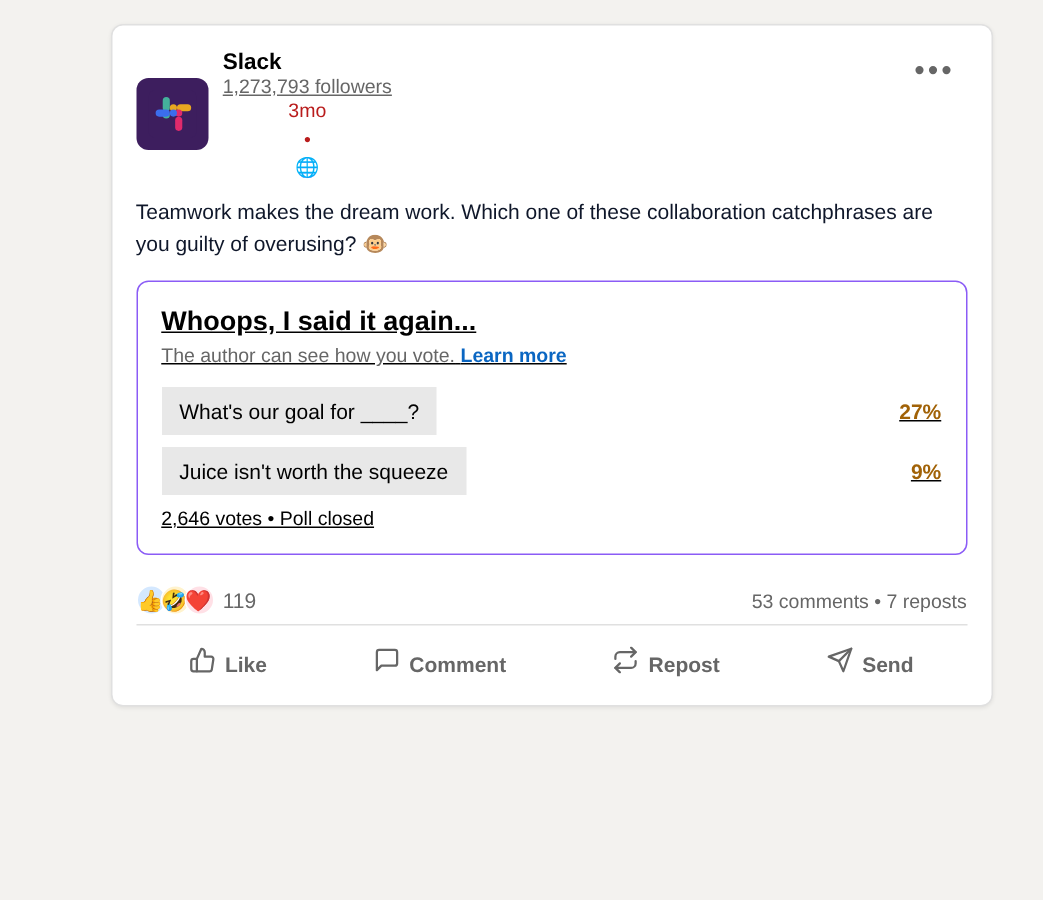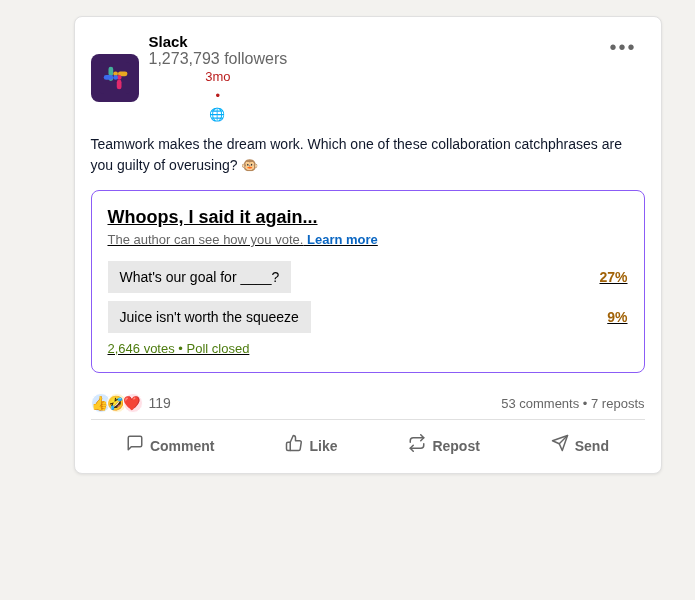--- a/index.html
+++ b/index.html
@@ -49,22 +49,23 @@
     .profile-info {
       display: flex;
       flex-direction: column;
     }
     .profile-name {
       font-size: 15px;
       font-weight: 700;
       color: #000000;
     }
     .profile-followers {
-      font-size: 16px;
-      color: #666666;
+      font-size: 13px;
+      color: #666666;
+      text-decoration: underline;
     }
     .profile-meta {
       display: flex;
       align-items: center;
       gap: 4px;
       font-size: 13px;
       color: #b91c1c;
       margin-top: 1px;
       flex-direction: column;
     }
@@ -131,21 +132,21 @@
     }
     .poll-option-pct {
       font-size: 14px;
       font-weight: 600;
       color: #a16207;
       min-width: 38px;
       text-align: right;
     }
     .poll-votes {
       font-size: 13px;
-      color: #4d7c0f;
+      color: #000000;
       margin-top: 8px;
     }
     .reactions-row {
       display: flex;
       align-items: center;
       justify-content: space-between;
       padding: 6px 0;
       border-bottom: 1px solid #e0e0e0;
       margin-bottom: 2px;
     }
@@ -279,33 +280,33 @@
       <span>53 comments</span>
       <span> • </span>
       <span>7 reposts</span>
     </div>
   </div>
 
   <div class="actions-row">
     <button class="action-btn">
       <span class="action-icon">
         <svg width="18" height="18" viewBox="0 0 24 24" fill="none" stroke="#666" stroke-width="2" stroke-linecap="round" stroke-linejoin="round">
-          <path d="M21 15a2 2 0 0 1-2 2H7l-4 4V5a2 2 0 0 1 2-2h14a2 2 0 0 1 2 2z"></path>
+          <path d="M14 9V5a3 3 0 0 0-3-3l-4 9v11h11.28a2 2 0 0 0 2-1.7l1.38-9a2 2 0 0 0-2-2.3z"></path>
+          <path d="M7 22H4a2 2 0 0 1-2-2v-7a2 2 0 0 1 2-2h3"></path>
         </svg>
       </span>
-      <span>Comment</span>
+      <span>Like</span>
     </button>
     <button class="action-btn">
       <span class="action-icon">
         <svg width="18" height="18" viewBox="0 0 24 24" fill="none" stroke="#666" stroke-width="2" stroke-linecap="round" stroke-linejoin="round">
-          <path d="M14 9V5a3 3 0 0 0-3-3l-4 9v11h11.28a2 2 0 0 0 2-1.7l1.38-9a2 2 0 0 0-2-2.3z"></path>
-          <path d="M7 22H4a2 2 0 0 1-2-2v-7a2 2 0 0 1 2-2h3"></path>
+          <path d="M21 15a2 2 0 0 1-2 2H7l-4 4V5a2 2 0 0 1 2-2h14a2 2 0 0 1 2 2z"></path>
         </svg>
       </span>
-      <span>Like</span>
+      <span>Comment</span>
     </button>
     <button class="action-btn">
       <span class="action-icon">
         <svg width="18" height="18" viewBox="0 0 24 24" fill="none" stroke="#666" stroke-width="2" stroke-linecap="round" stroke-linejoin="round">
           <polyline points="17 1 21 5 17 9"></polyline>
           <path d="M3 11V9a4 4 0 0 1 4-4h14"></path>
           <polyline points="7 23 3 19 7 15"></polyline>
           <path d="M21 13v2a4 4 0 0 1-4 4H3"></path>
         </svg>
       </span>

